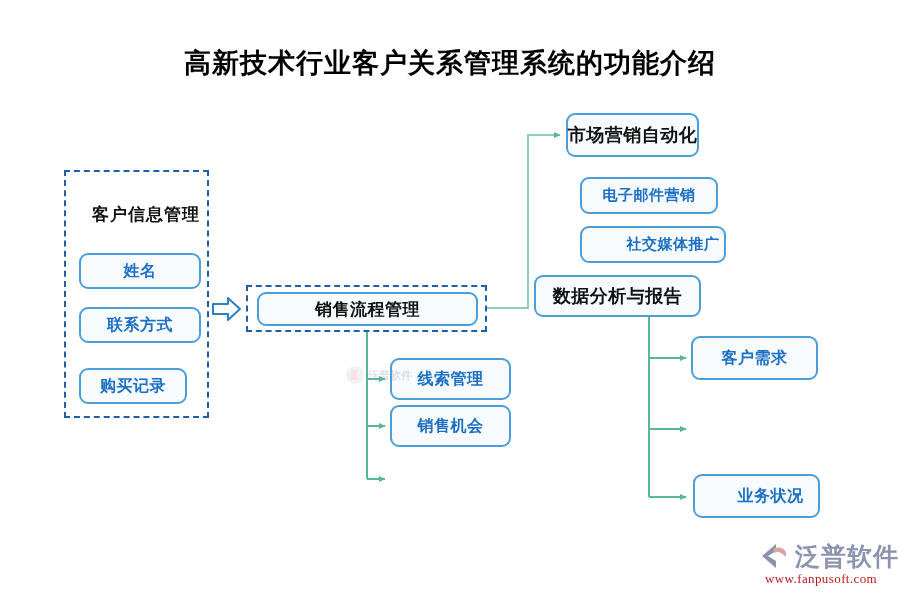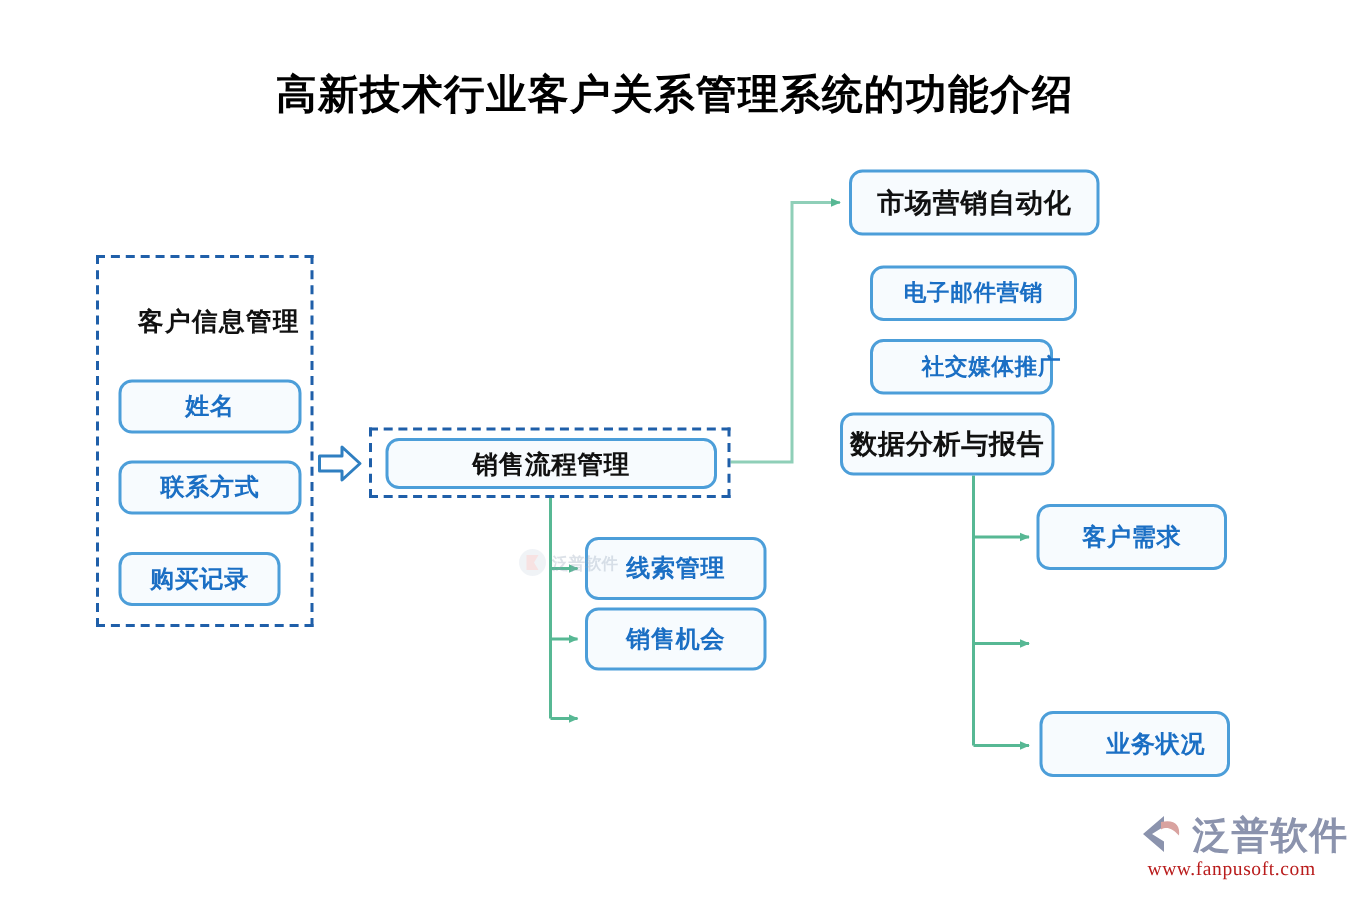--- a/index.html
+++ b/index.html
@@ -130,27 +130,27 @@
 
   <div class="dashed-group" style="left:246px;top:285px;width:241px;height:47px;"></div>
 
   <div class="node dark" style="left:257px;top:292px;width:221px;height:34px;font-size:17px;">销售流程管理</div>
 
   <div class="node blue" style="left:390px;top:358px;width:121px;height:42px;font-size:16px;">线索管理</div>
 
   <div class="node blue" style="left:390px;top:405px;width:121px;height:42px;font-size:16px;">销售机会</div>
 
 
-  <div class="node dark" style="left:566px;top:113px;width:167px;height:44px;font-size:18px;">市场营销自动化</div>
+  <div class="node dark" style="left:566px;top:113px;width:133px;height:44px;font-size:18px;">市场营销自动化</div>
 
   <div class="node blue" style="left:580px;top:177px;width:138px;height:37px;font-size:15px;">电子邮件营销</div>
 
-  <div class="node blue" style="left:580px;top:226px;width:122px;height:37px;font-size:15px;padding-left:40px;">社交媒体推广</div>
+  <div class="node blue" style="left:580px;top:226px;width:146px;height:37px;font-size:15px;padding-left:40px;">社交媒体推广</div>
 
-  <div class="node dark" style="left:560px;top:275px;width:143px;height:42px;font-size:18px;">数据分析与报告</div>
+  <div class="node dark" style="left:534px;top:275px;width:167px;height:42px;font-size:18px;">数据分析与报告</div>
 
   <div class="node blue" style="left:691px;top:336px;width:127px;height:44px;font-size:16px;">客户需求</div>
 
 
   <div class="node blue" style="left:693px;top:474px;width:127px;height:44px;font-size:16px;padding-left:28px;">业务状况</div>
 
   <div class="wm-center">
     <svg width="20" height="20" viewBox="0 0 20 20">
       <circle cx="10" cy="10" r="9" fill="#cfd8e4"></circle>
       <path d="M6,5 L14,5 L11,10 L14,15 L6,15 z" fill="#e8a0a0"></path>

